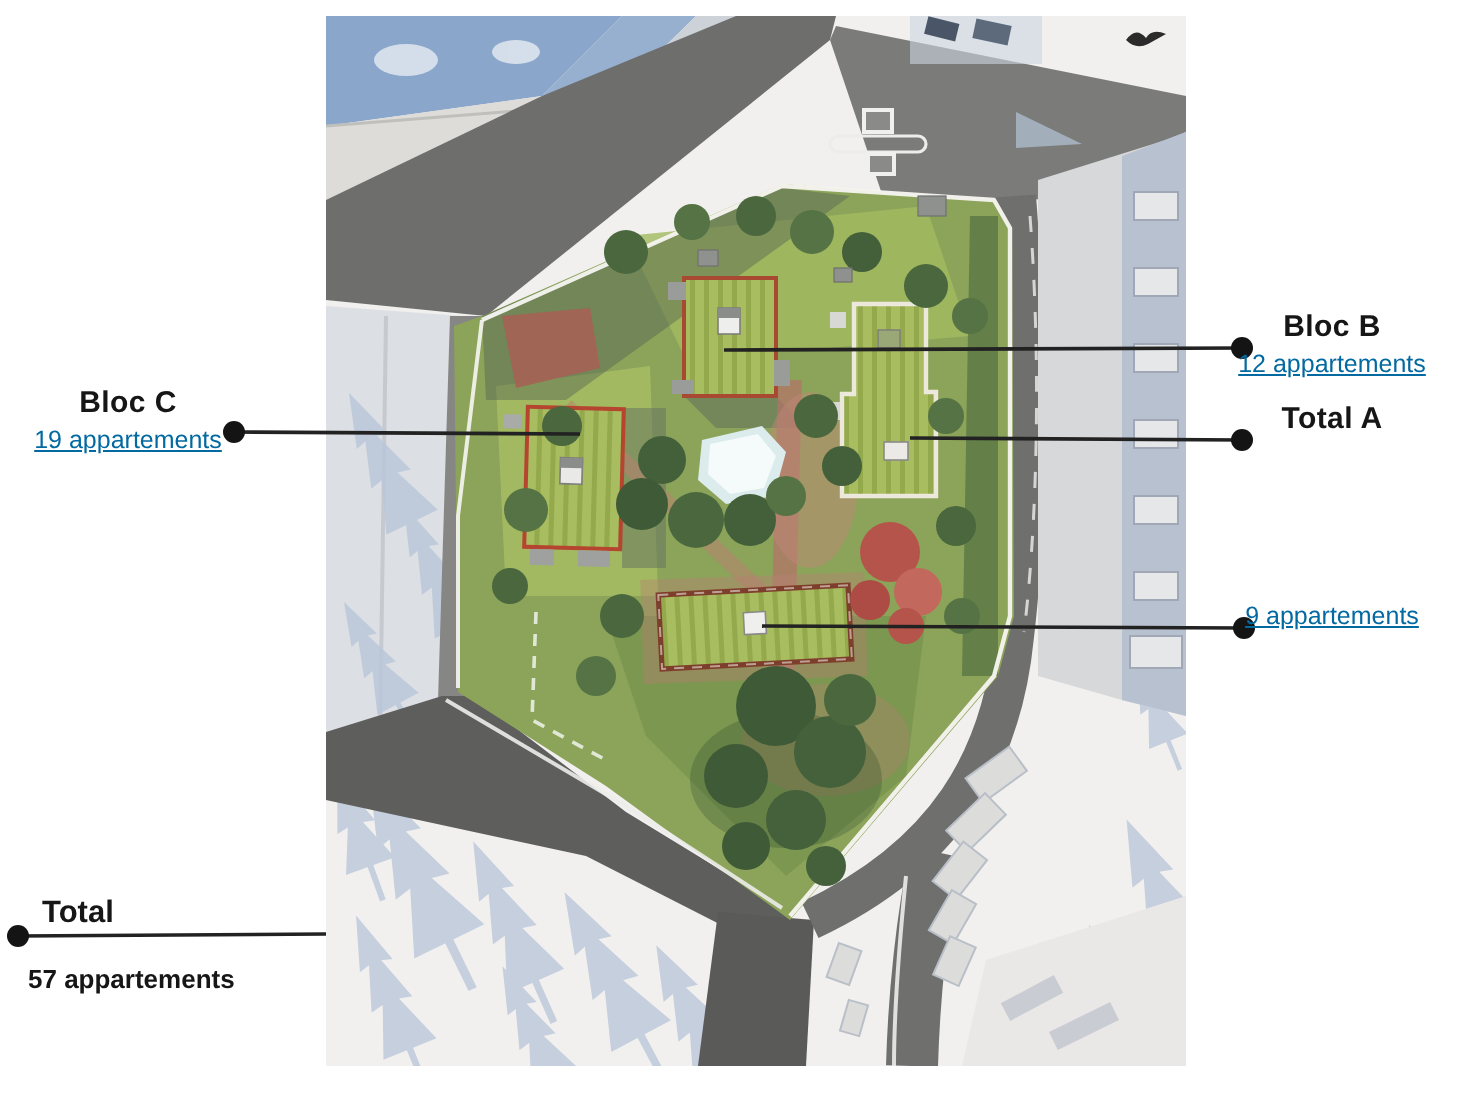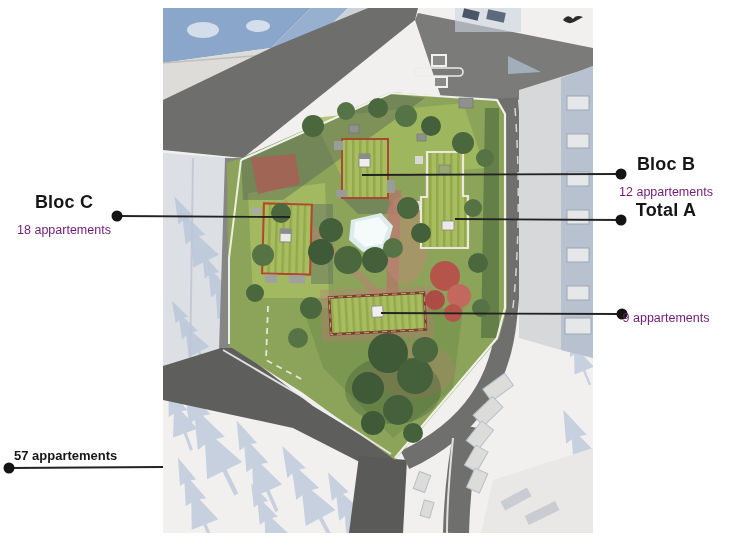--- a/index.html
+++ b/index.html
@@ -10,25 +10,25 @@
     color:#161616;
   }
   .plan{
     position:absolute;left:163px;top:8px;width:430px;height:525px;
   }
   .plan svg{display:block;width:430px;height:525px;}
   .callouts{
     position:absolute;left:0;top:0;width:736px;height:552px;pointer-events:none;
   }
   .label{position:absolute;text-align:center;}
-  .label .title{font-size:18px;font-weight:700;line-height:18px;letter-spacing:.2px;}
-  .label .subtitle{font-size:12.5px;font-weight:400;line-height:15px;margin-top:12px;color:#701a75;}
+  .label .title{font-size:15px;font-weight:700;line-height:18px;letter-spacing:.2px;}
+  .label .subtitle{font-size:12.5px;font-weight:400;line-height:15px;margin-top:2px;color:#0369a1;text-decoration:underline;}
   .label-total{position:absolute;left:14px;top:448px;width:160px;text-align:left;}
   .label-total .title{font-size:15.5px;font-weight:700;line-height:18px;padding-left:7px;}
-  .label-total .subtitle{font-size:13px;font-weight:700;line-height:16px;margin-top:0;}
+  .label-total .subtitle{font-size:13px;font-weight:700;line-height:16px;margin-top:16px;}
 </style>
 </head>
 <body>
 
 <div class="plan">
 <svg viewBox="0 0 430 525" xmlns="http://www.w3.org/2000/svg">
   <defs>
     <pattern id="stripes" width="7" height="7" patternUnits="userSpaceOnUse">
       <rect width="7" height="7" fill="#a8bc60"></rect>
       <rect width="2.5" height="7" fill="#93a94c"></rect>
@@ -255,31 +255,32 @@
     <circle cx="117" cy="216" r="5.5"></circle>
     <circle cx="621" cy="174" r="5.5"></circle>
     <circle cx="621" cy="220" r="5.5"></circle>
     <circle cx="622" cy="314" r="5.5"></circle>
     <circle cx="9" cy="468" r="5.5"></circle>
   </g>
 </svg>
 
 <div class="label" style="left:4px;top:193px;width:120px;">
   <div class="title">Bloc C</div>
-  <div class="subtitle">18 appartements</div>
+  <div class="subtitle">19 appartements</div>
 </div>
 
 <div class="label" style="left:601px;top:155px;width:130px;">
   <div class="title">Bloc B</div>
   <div class="subtitle">12 appartements</div>
 </div>
 
 <div class="label" style="left:601px;top:201px;width:130px;">
   <div class="title">Total A</div>
 </div>
 
 <div class="label" style="left:601px;top:299px;width:130px;">
   <div class="subtitle">9 appartements</div>
 </div>
 
 <div class="label-total">
+  <div class="title">Total</div>
   <div class="subtitle">57 appartements</div>
 </div>
 
 </body></html>

